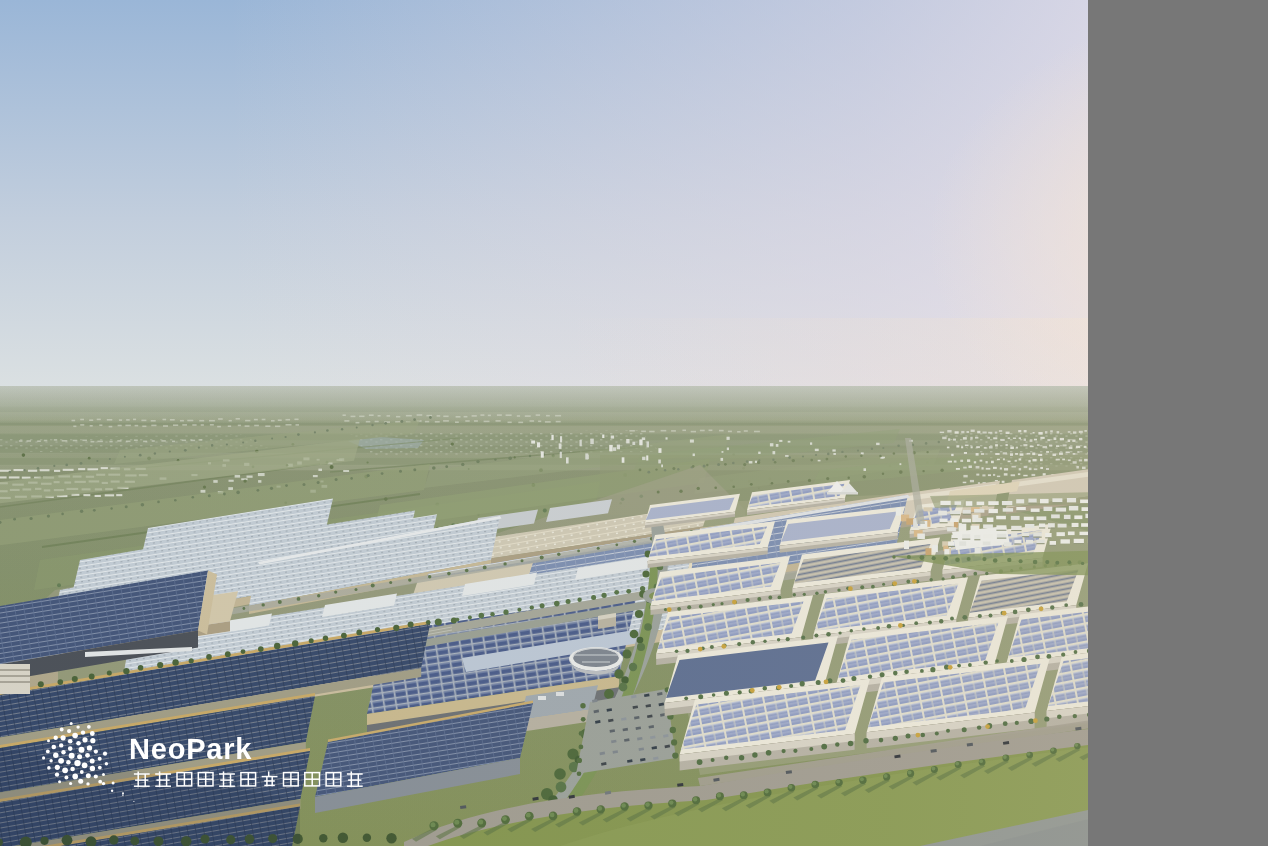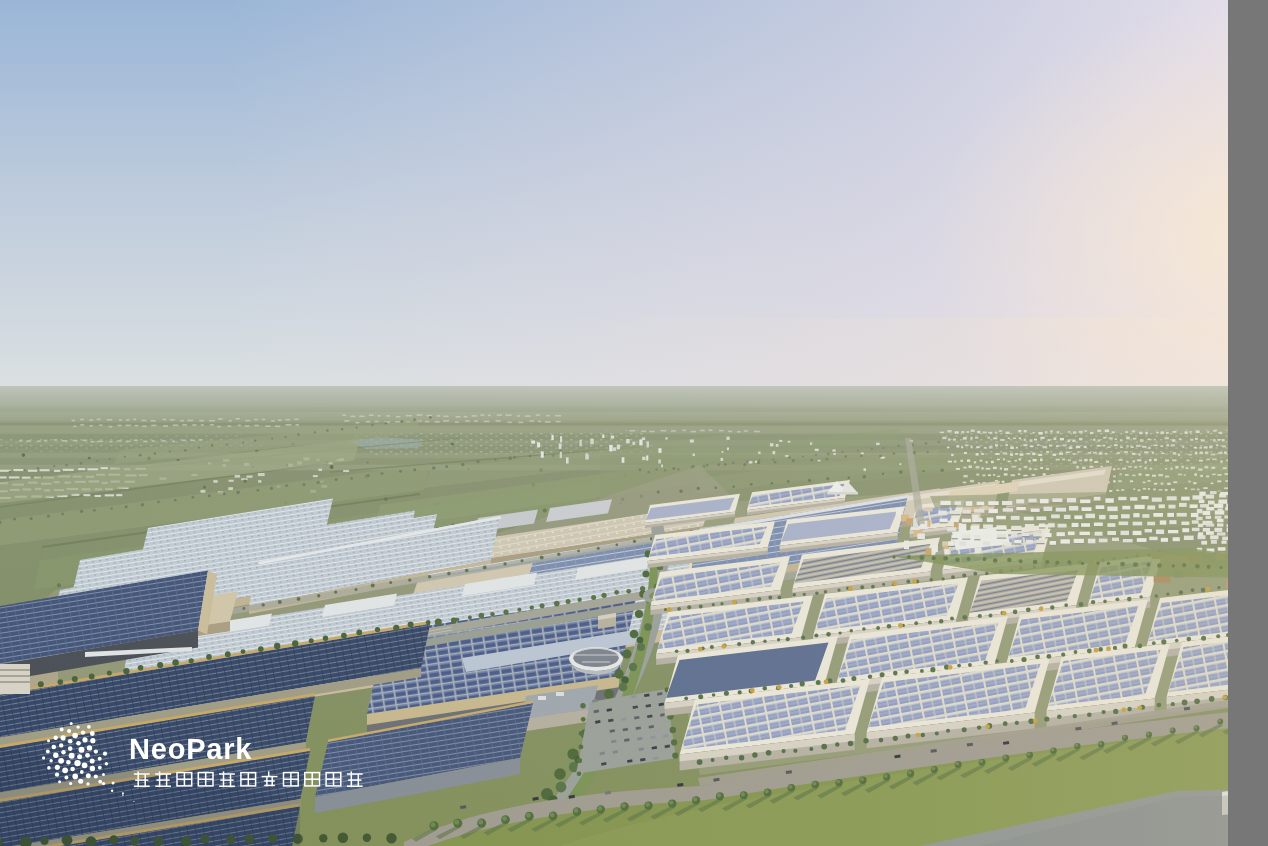--- a/index.html
+++ b/index.html
@@ -1,14 +1,14 @@
 <!DOCTYPE html>
 <html><head><meta charset="utf-8"><style>
 html,body{margin:0;padding:0;background:#777;}
-#stage{position:relative;width:1228px;height:846px;overflow:hidden;font-family:"Liberation Sans",sans-serif;}
+#stage{position:relative;width:1088px;height:846px;overflow:hidden;font-family:"Liberation Sans",sans-serif;}
 </style></head><body>
 <div id="stage">
 <svg width="1268" height="846" viewBox="0 0 1268 846">
 <defs>
 <linearGradient id="sky" x1="0" y1="0" x2="0" y2="1">
  <stop offset="0" stop-color="#9ab6d7"></stop>
           <stop offset="0.55" stop-color="#c2cedd"></stop>
           <stop offset="1" stop-color="#dce1e2"></stop>
 </linearGradient>
 <linearGradient id="skypink" x1="0" y1="0" x2="1" y2="0">

